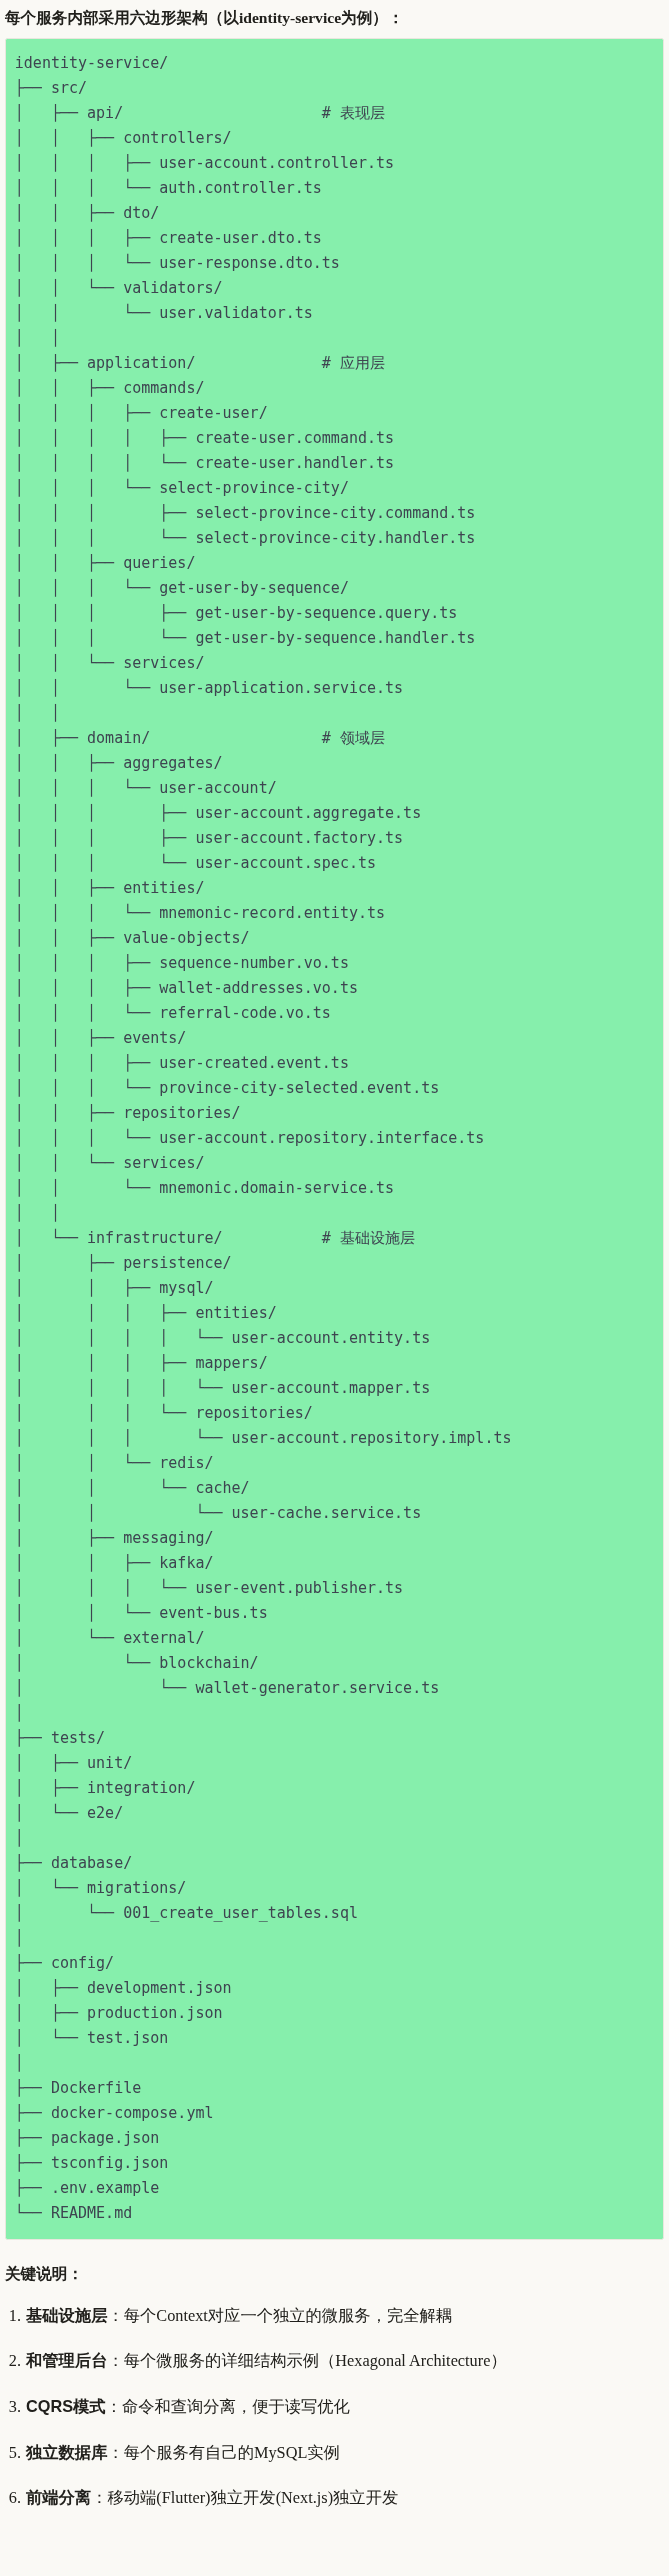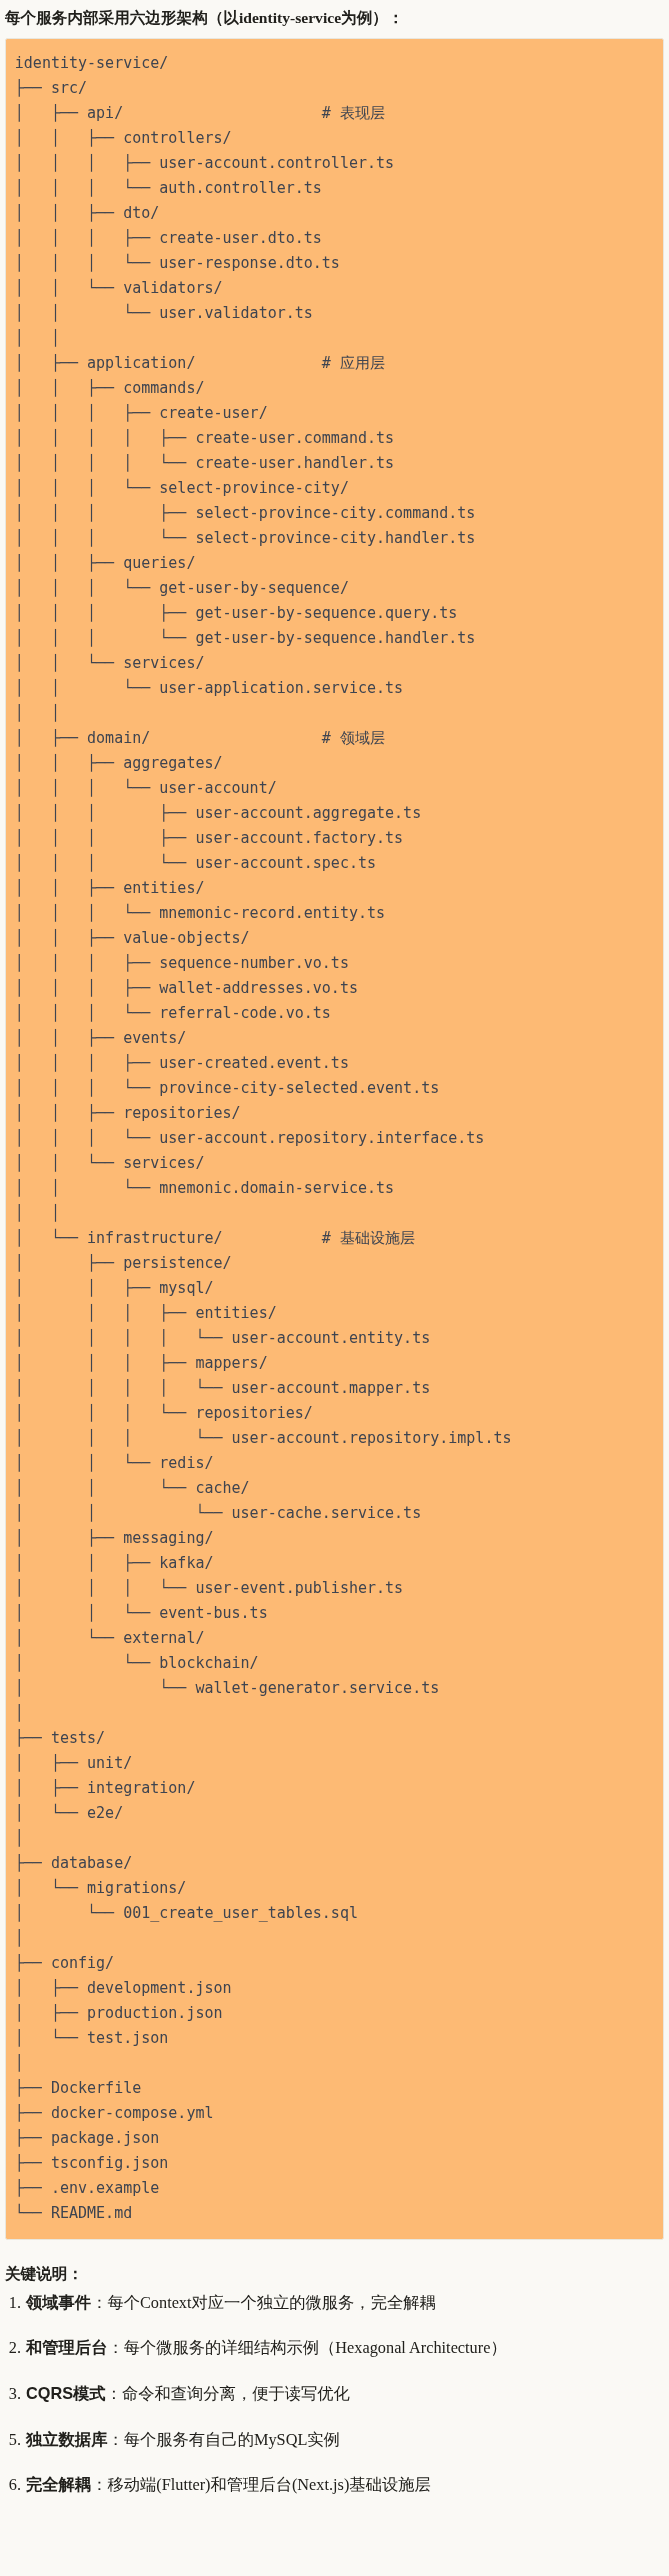--- a/index.html
+++ b/index.html
@@ -15,35 +15,35 @@
     font-size: 15.6px;
     font-weight: 700;
     line-height: 1.3;
     margin: 2.5px 0 10px 0;
     letter-spacing: 0;
   }
   pre.code-block {
     box-sizing: border-box;
     width: 100%;
     margin: 0;
-    background: #fdba74;
+    background: #86efac;
     border: 0.6px solid #E9E7DE;
     border-radius: 2.5px;
     padding: 12.5px 8.8px;
     font-family: "DejaVu Sans Mono", monospace;
     font-size: 15px;
     line-height: 25px;
     color: #3E4450;
     white-space: pre;
     overflow: hidden;
   }
   .notes-heading {
     font-size: 15.6px;
     font-weight: 700;
-    margin: 24px 0 6px 0;
+    margin: 24px 0 19px 0;
   }
   ol.notes-list {
     list-style: none;
     margin: 0;
     padding: 0;
   }
   ol.notes-list li {
     font-size: 16.3px;
     line-height: 1.42;
     margin: 0 0 22.5px 3.8px;
@@ -147,28 +147,28 @@
 ├── docker-compose.yml
 ├── package.json
 ├── tsconfig.json
 ├── .env.example
 └── README.md</pre>
 
 <h2 class="notes-heading">关键说明：</h2>
 
 <ol class="notes-list">
   <li>
-    <span class="item-num">1.</span><span class="item-term">领域事件</span><span>：</span><span>每个Context对应一个独立的微服务，完全解耦</span>
+    <span class="item-num">1.</span><span class="item-term">基础设施层</span><span>：</span><span>每个Context对应一个独立的微服务，完全解耦</span>
   </li>
   <li>
     <span class="item-num">2.</span><span class="item-term">和管理后台</span><span>：</span><span>每个微服务的详细结构示例（Hexagonal Architecture）</span>
   </li>
   <li>
     <span class="item-num">3.</span><span class="item-term">CQRS模式</span><span>：</span><span>命令和查询分离，便于读写优化</span>
   </li>
   <li>
     <span class="item-num">5.</span><span class="item-term">独立数据库</span><span>：</span><span>每个服务有自己的MySQL实例</span>
   </li>
   <li>
-    <span class="item-num">6.</span><span class="item-term">完全解耦</span><span>：</span><span>移动端(Flutter)和管理后台(Next.js)基础设施层</span>
+    <span class="item-num">6.</span><span class="item-term">前端分离</span><span>：</span><span>移动端(Flutter)独立开发(Next.js)独立开发</span>
   </li>
 </ol>
 
 
 </body></html>

